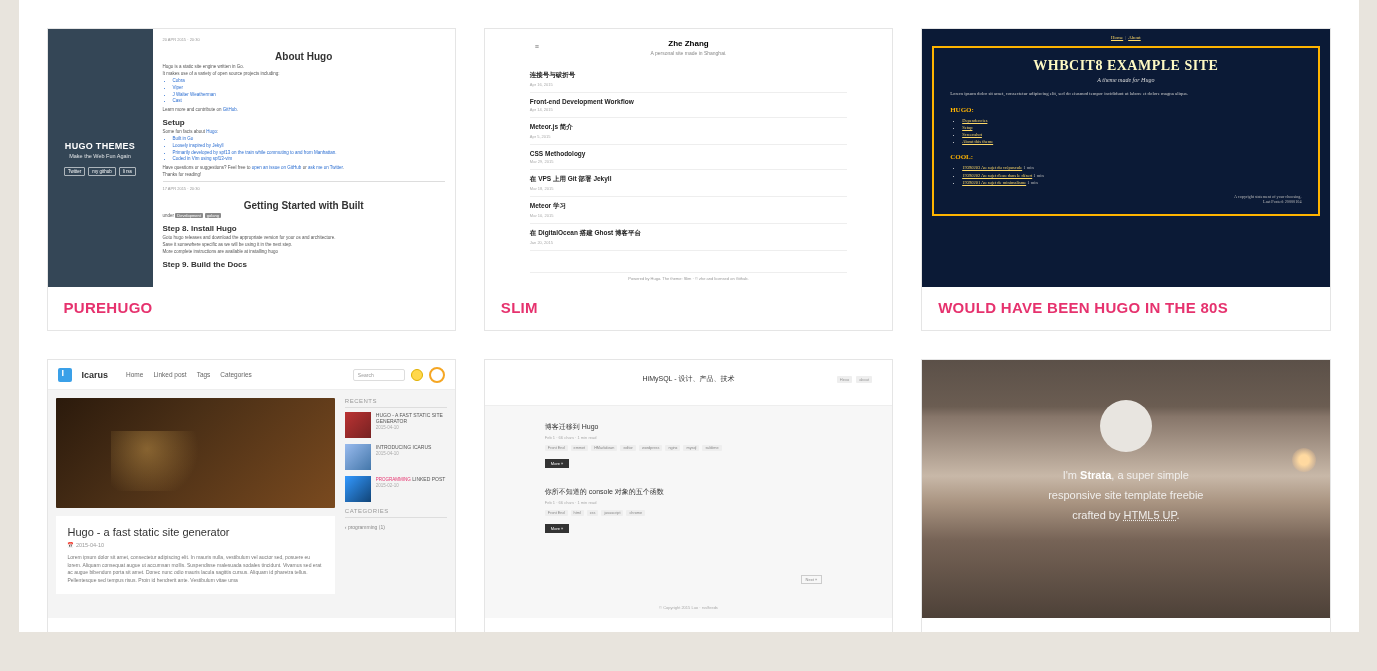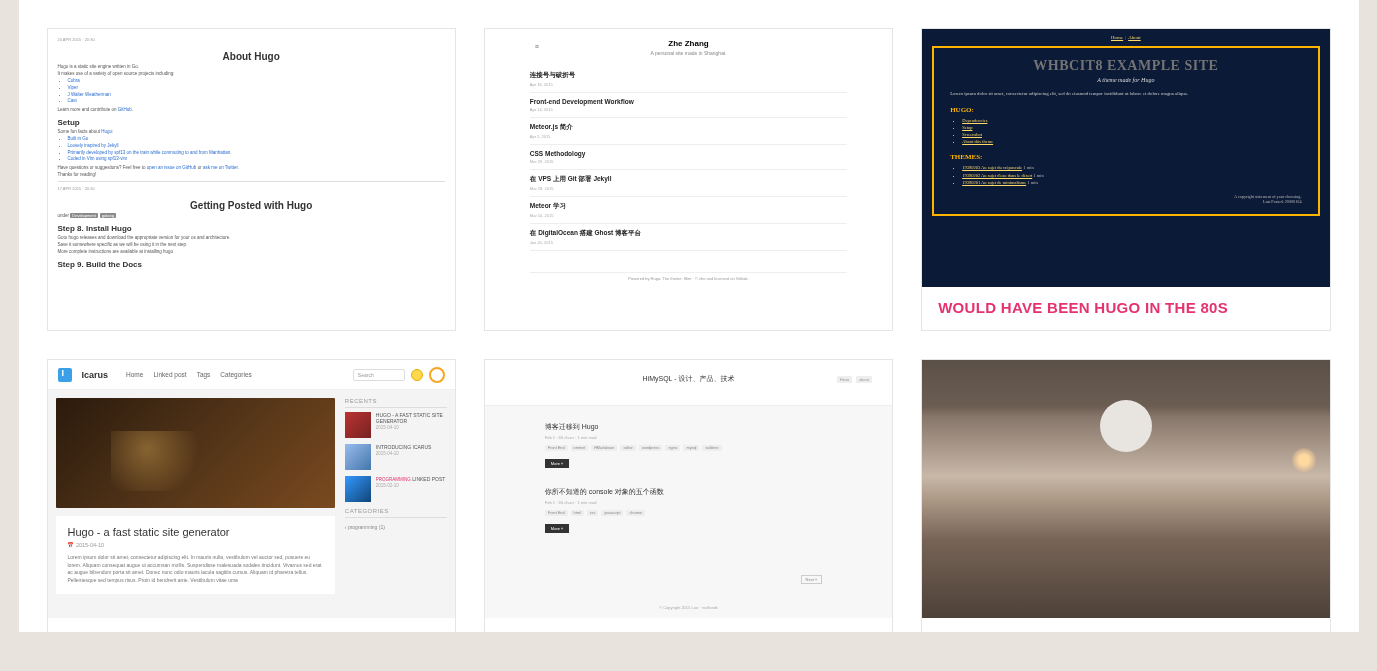--- a/index.html
+++ b/index.html
@@ -76,21 +76,21 @@
   .sl-item-title { font-size:6.5px; font-weight:700; color:#222; }
   .sl-item-date { font-size:4px; color:#aaa; margin-top:2px; }
   .sl-foot { position:absolute; bottom:6px; left:0; right:0; text-align:center; font-size:4px; color:#999; border-top:1px solid #eee; padding-top:3px; margin:0 45px; }
 
   
   .e-wrap { height:100%; background:#0b1a36; color:#eee; padding:6px 10px 10px; font-family: Georgia, serif; position:relative; }
   .e-nav { text-align:center; font-size:5px; }
   .e-nav a { color:#ffd966; text-decoration:underline; }
   .e-nav span { color:#888; margin:0 2px; }
   .e-box { border:2px solid #ffb400; margin-top:6px; padding:10px 16px; }
-  .e-title { color:#737373; text-align:center; font-size:14px; font-weight:700; letter-spacing:.5px; }
+  .e-title { color:#fef9c3; text-align:center; font-size:14px; font-weight:700; letter-spacing:.5px; }
   .e-sub { text-align:center; font-style:italic; font-size:6px; margin-top:3px; color:#ddd; }
   .e-lorem { font-size:4.8px; margin-top:8px; line-height:1.4; color:#ccc; }
   .e-sec { font-size:7px; font-weight:700; color:#ffb400; margin-top:8px; }
   .e-ul { margin:3px 0 0 12px; }
   .e-ul li { font-size:4.5px; line-height:1.6; }
   .e-ul a { color:#ffd966; text-decoration:underline; }
   .e-post-meta { color:#bbb; }
   .e-foot { text-align:right; font-size:4.2px; color:#bbb; margin-top:8px; }
 
   
@@ -151,20 +151,29 @@
 </style>
 </head>
 <body>
 
 <div class="page">
   <div class="grid">
 
     <div class="card">
       <div class="thumb">
         <div class="ph-wrap">
+          <div class="ph-side">
+            <div class="ph-side-title">HUGO THEMES</div>
+            <div class="ph-side-sub">Make the Web Fun Again</div>
+            <div class="ph-side-btns">
+              <span class="ph-btn">Twitter</span>
+              <span class="ph-btn">my github</span>
+              <span class="ph-btn">li rss</span>
+            </div>
+          </div>
           <div class="ph-main">
             <div class="ph-date">20 APR 2015 · 20:30</div>
             <div class="ph-h1">About Hugo</div>
             <div class="ph-p">Hugo is a static site engine written in Go.</div>
             <div class="ph-p">It makes use of a variety of open source projects including:</div>
             <ul class="ph-ul">
               <li>Cobra</li>
               <li>Viper</li>
               <li>J Walter Weatherman</li>
               <li>Cast</li>
@@ -175,30 +184,31 @@
             <ul class="ph-ul">
               <li>Built in Go</li>
               <li>Loosely inspired by Jekyll</li>
               <li>Primarily developed by spf13 on the train while commuting to and from Manhattan.</li>
               <li>Coded in Vim using spf13-vim</li>
             </ul>
             <div class="ph-p"><span>Have questions or suggestions? Feel free to</span> <span class="ph-link">open an issue on GitHub</span> <span>or</span> <span class="ph-link">ask me on Twitter</span>.</div>
             <div class="ph-p">Thanks for reading!</div>
             <hr class="ph-hr">
             <div class="ph-date">17 APR 2015 · 20:30</div>
-            <div class="ph-h1">Getting Posted with Hugo</div>
+            <div class="ph-h1">Getting Started with Built</div>
             <div class="ph-p"><span>under</span> <span class="ph-tag">Development</span><span class="ph-tag">golang</span></div>
             <div class="ph-h2">Step 8. Install Hugo</div>
             <div class="ph-p">Goto hugo releases and download the appropriate version for your os and architecture.</div>
             <div class="ph-p">Save it somewhere specific as we will be using it in the next step.</div>
             <div class="ph-p">More complete instructions are available at installing hugo</div>
             <div class="ph-h2">Step 9. Build the Docs</div>
           </div>
         </div>
       </div>
+      <div class="card-title">PUREHUGO</div>
     </div>
 
     <div class="card">
       <div class="thumb">
         <div class="sl-wrap">
           <span class="sl-burger">≡</span>
           <div class="sl-head">
             <div class="sl-name">Zhe Zhang</div>
             <div class="sl-sub">A personal site made in Shanghai.</div>
           </div>
@@ -228,38 +238,39 @@
                 <div class="sl-item-date">Mar 10, 2015</div>
               </div>
             <div class="sl-item">
                 <div class="sl-item-title">在 DigitalOcean 搭建 Ghost 博客平台</div>
                 <div class="sl-item-date">Jan 20, 2015</div>
               </div>
           </div>
           <div class="sl-foot">Powered by Hugo. The theme: Slim · © zhe and licensed on Github.</div>
         </div>
       </div>
+      <div class="card-title">SLIM</div>
     </div>
 
     <div class="card">
       <div class="thumb">
         <div class="e-wrap">
           <div class="e-nav"><a>Home</a><span>|</span><a>About</a></div>
           <div class="e-box">
             <div class="e-title">WHBCIT8 EXAMPLE SITE</div>
             <div class="e-sub">A theme made for Hugo</div>
             <div class="e-lorem">Lorem ipsum dolor sit amet, consectetur adipiscing elit, sed do eiusmod tempor incididunt ut labore et dolore magna aliqua.</div>
             <div class="e-sec">HUGO:</div>
             <ul class="e-ul">
               <li><a>Dependencies</a></li>
               <li><a>Setup</a></li>
               <li><a>Screenshot</a></li>
               <li><a>About this theme</a></li>
             </ul>
-            <div class="e-sec">THEMES:</div>
+            <div class="e-sec">COOL:</div>
             <ul class="e-ul">
               <li><a>19390203 Au sujet du crépuscule</a> <span class="e-post-meta">1 min</span></li>
               <li><a>19390202 Au sujet d'eau dans le désert</a> <span class="e-post-meta">1 min</span></li>
               <li><a>19390201 Au sujet de minimalisme</a> <span class="e-post-meta">1 min</span></li>
             </ul>
             <div class="e-foot">
               <div>A copyright statement of your choosing.</div>
               <div>Last Posted: 20000104</div>
             </div>
           </div>
@@ -362,20 +373,25 @@
         </div>
       </div>
       <div class="card-title">NEXT</div>
     </div>
 
     <div class="card">
       <div class="thumb short">
         <div class="st-wrap">
           <div class="st-sun"></div>
           <div class="st-av"></div>
+          <div class="st-txt">
+            <span>I'm </span><b>Strata</b><span>, a super simple</span><br>
+            <span>responsive site template freebie</span><br>
+            <span>crafted by </span><span class="st-link">HTML5 UP</span><span>.</span>
+          </div>
         </div>
       </div>
       <div class="card-title">STRATA</div>
       <div style="position:absolute"></div>
     </div>
 
   </div>
 </div>
 
 <div style="position:relative;max-width:1340px;margin:-58px auto 0;pointer-events:none;">

